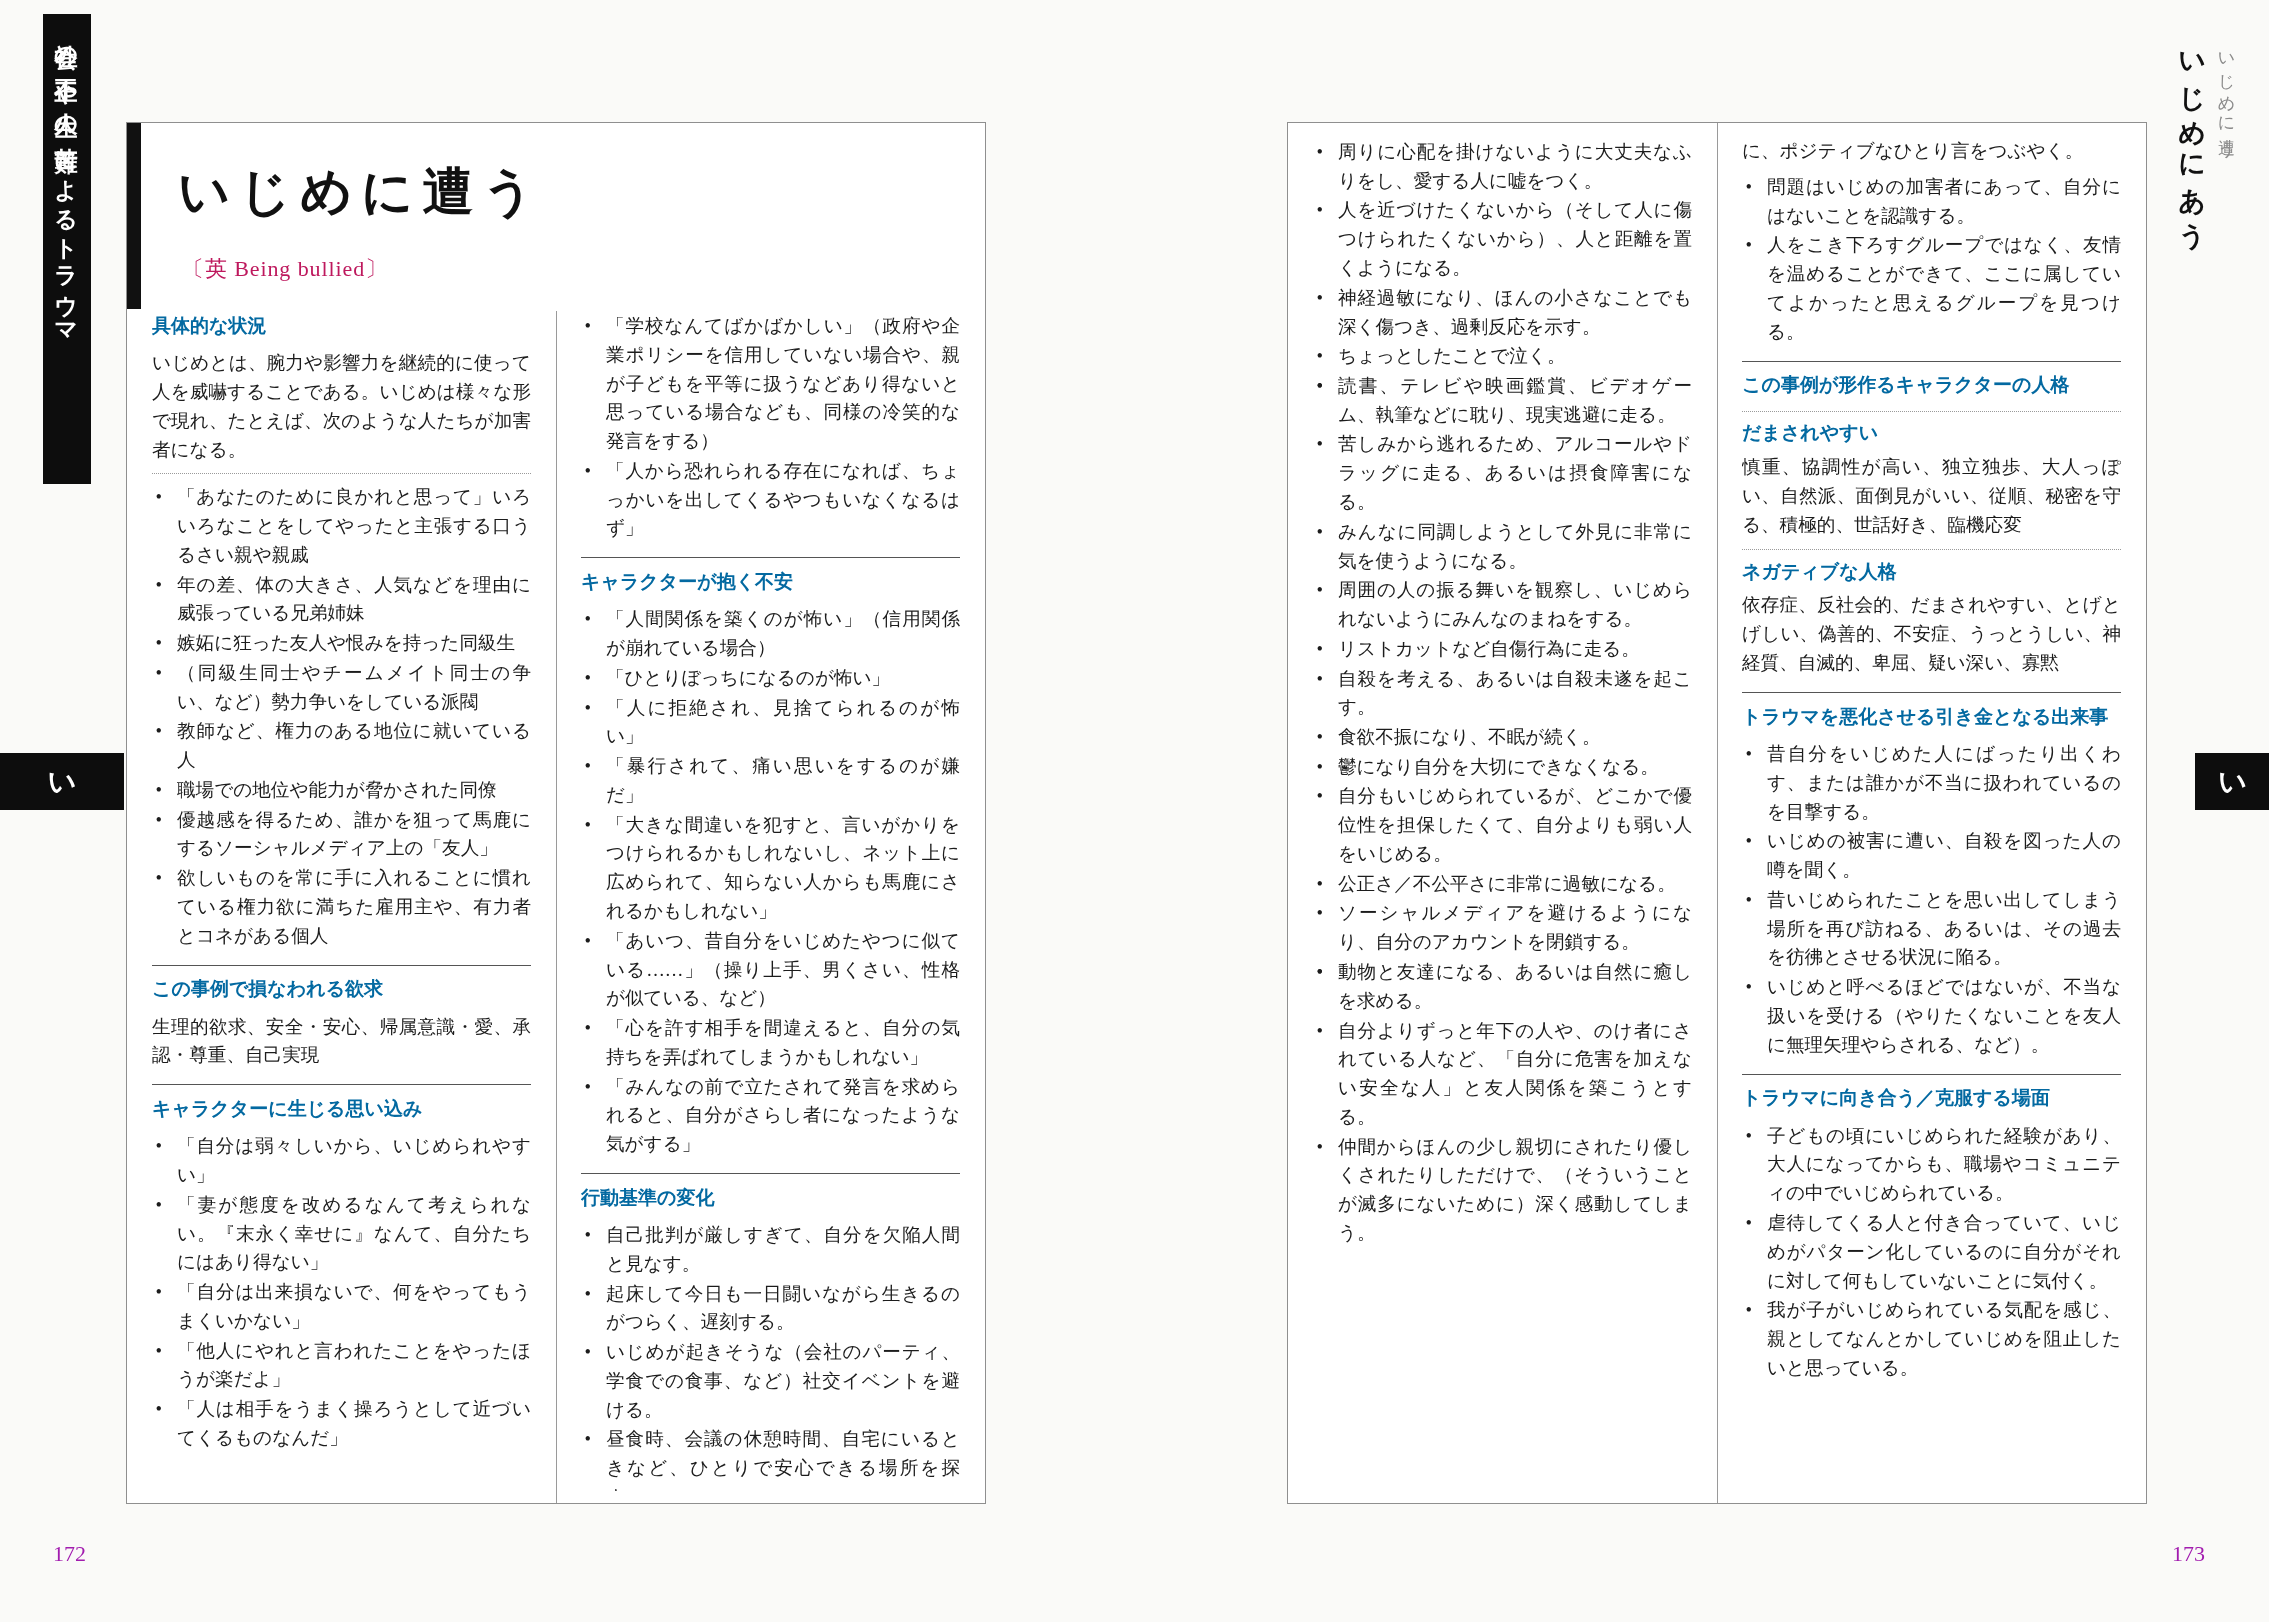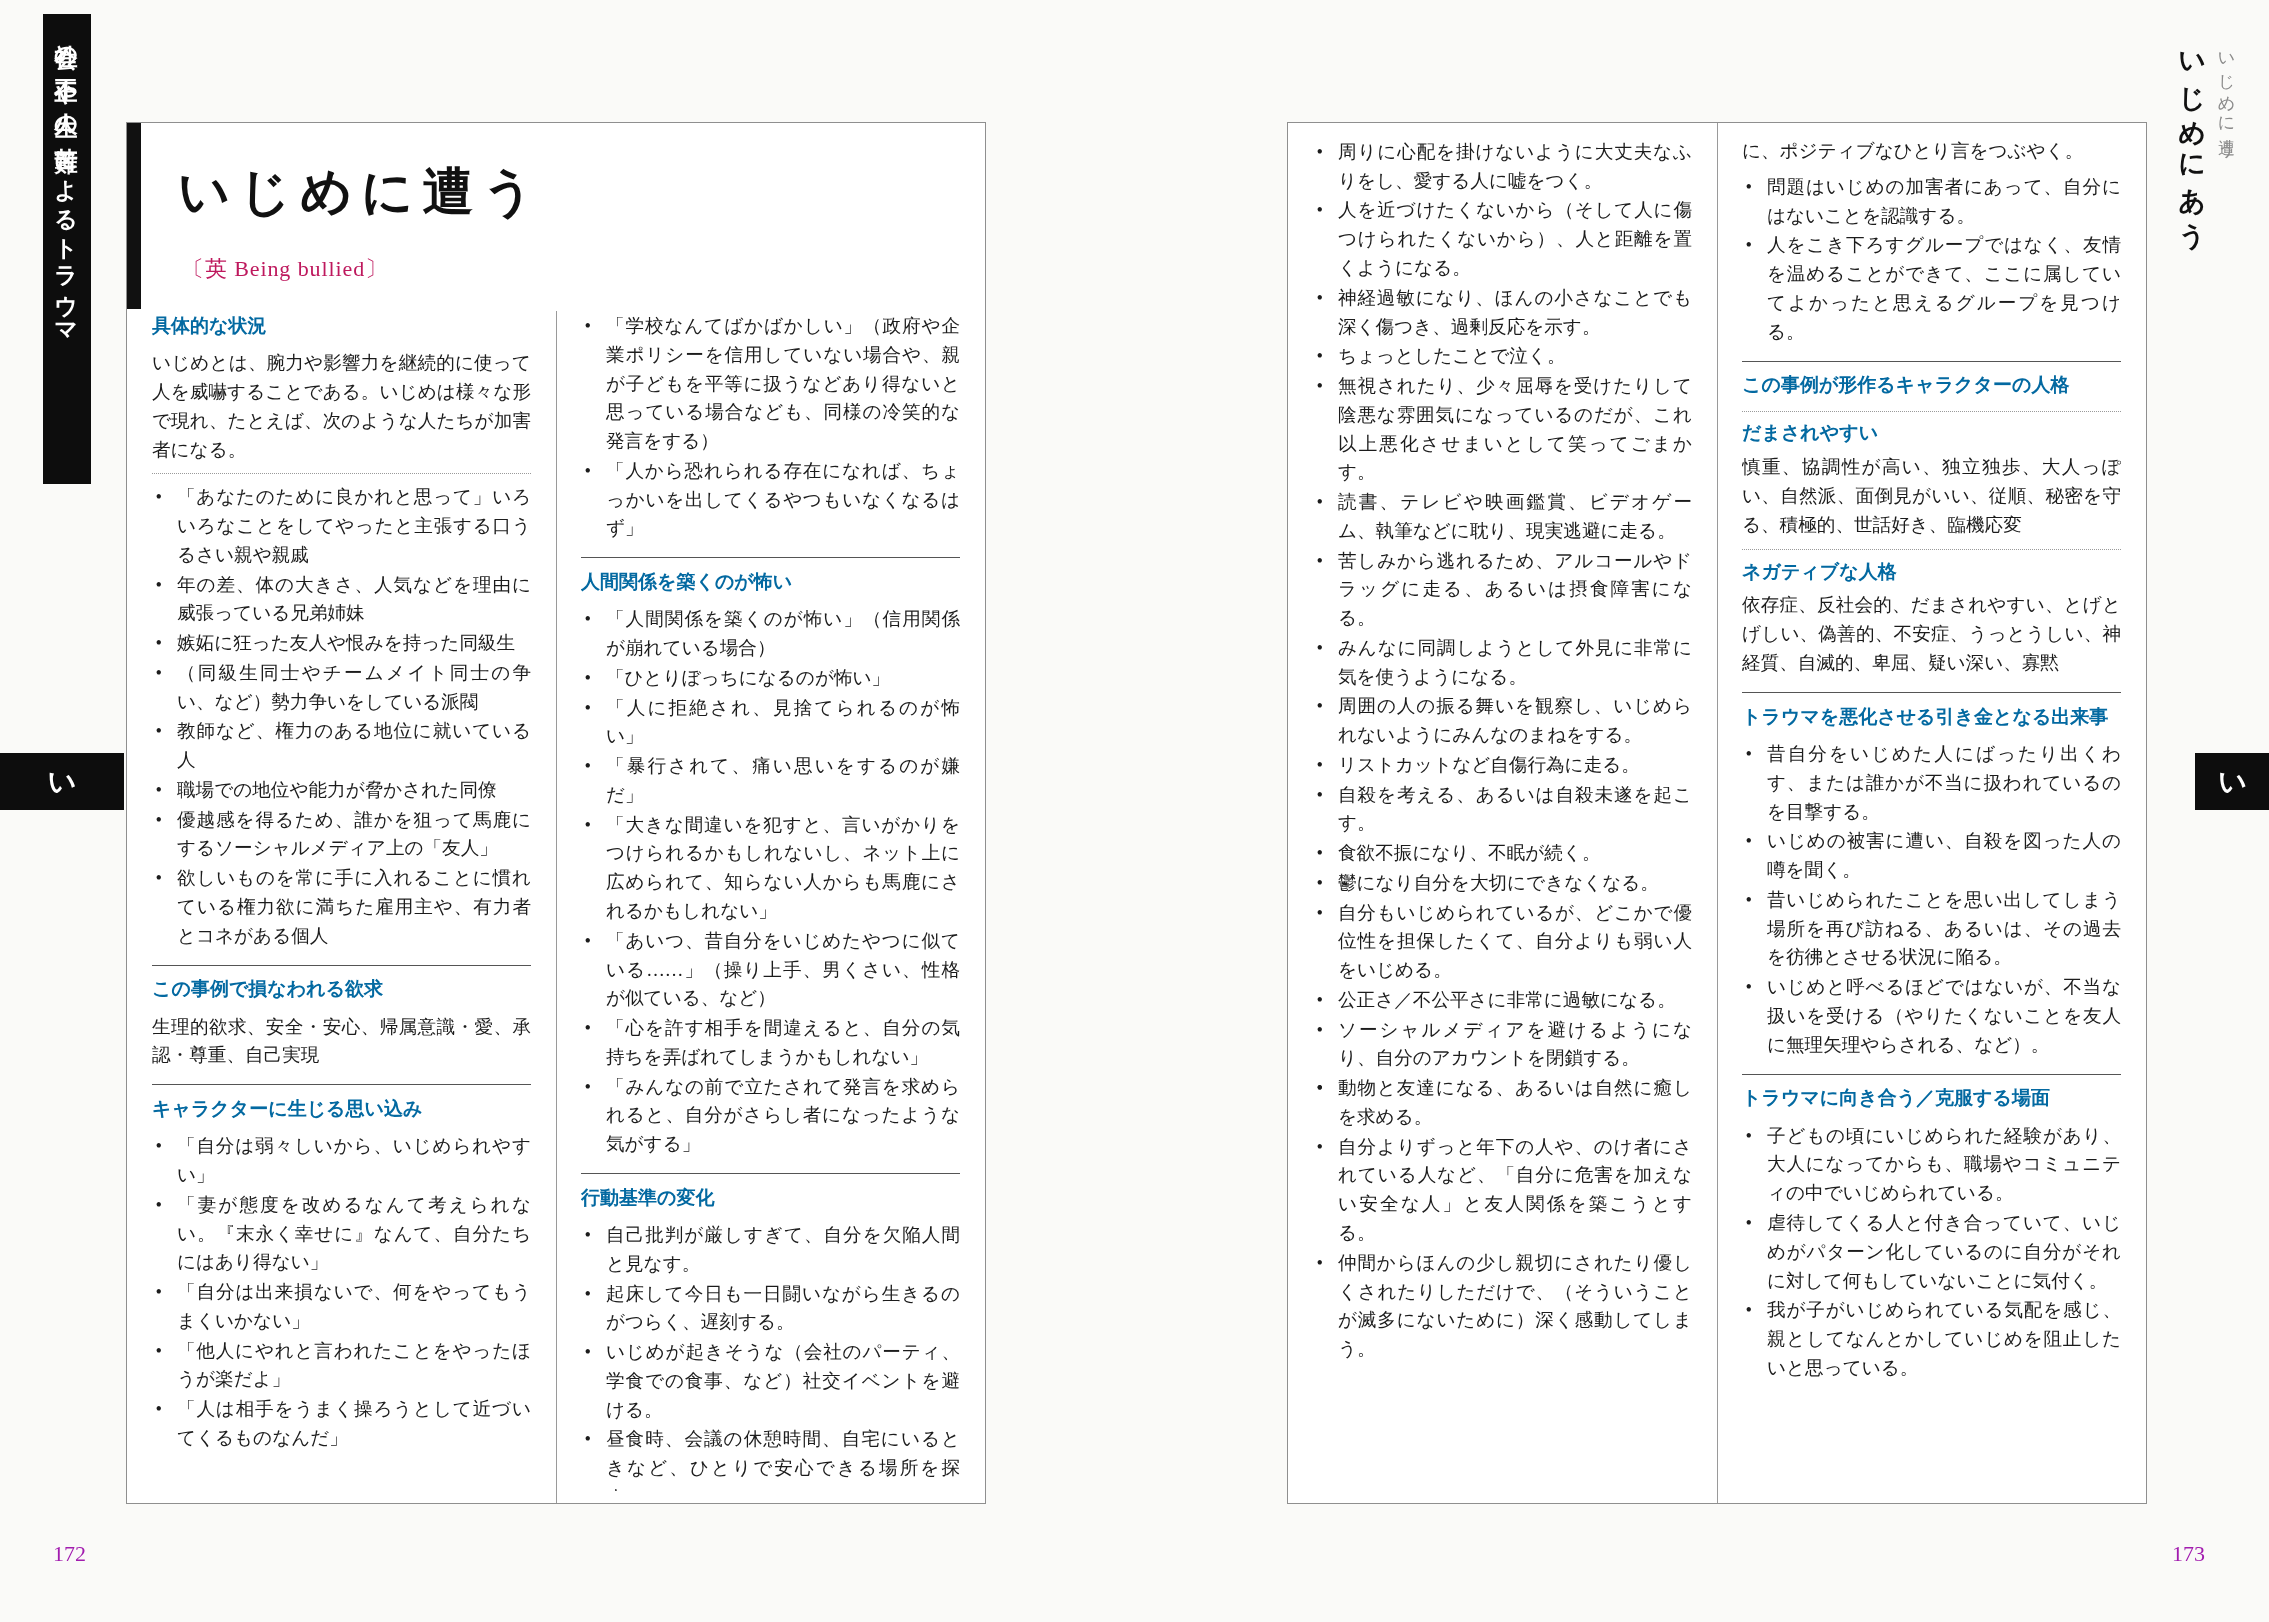--- a/index.html
+++ b/index.html
@@ -125,21 +125,21 @@
         <div class="bullet"><span class="dot">•</span><span>「自分は弱々しいから、いじめられやすい」</span></div>
         <div class="bullet"><span class="dot">•</span><span>「妻が態度を改めるなんて考えられない。『末永く幸せに』なんて、自分たちにはあり得ない」</span></div>
         <div class="bullet"><span class="dot">•</span><span>「自分は出来損ないで、何をやってもうまくいかない」</span></div>
         <div class="bullet"><span class="dot">•</span><span>「他人にやれと言われたことをやったほうが楽だよ」</span></div>
         <div class="bullet"><span class="dot">•</span><span>「人は相手をうまく操ろうとして近づいてくるものなんだ」</span></div>
       </div>
     <div class="col col-b">
         <div class="bullet"><span class="dot">•</span><span>「学校なんてばかばかしい」（政府や企業ポリシーを信用していない場合や、親が子どもを平等に扱うなどあり得ないと思っている場合なども、同様の冷笑的な発言をする）</span></div>
         <div class="bullet"><span class="dot">•</span><span>「人から恐れられる存在になれば、ちょっかいを出してくるやつもいなくなるはず」</span></div>
         <div class="sep-solid"></div>
-        <div class="heading">人間関係を築くのが怖い</div>
+        <div class="heading">キャラクターが抱く不安</div>
         <div class="bullet"><span class="dot">•</span><span>「人間関係を築くのが怖い」（信用関係が崩れている場合）</span></div>
         <div class="bullet"><span class="dot">•</span><span>「ひとりぼっちになるのが怖い」</span></div>
         <div class="bullet"><span class="dot">•</span><span>「人に拒絶され、見捨てられるのが怖い」</span></div>
         <div class="bullet"><span class="dot">•</span><span>「暴行されて、痛い思いをするのが嫌だ」</span></div>
         <div class="bullet"><span class="dot">•</span><span>「大きな間違いを犯すと、言いがかりをつけられるかもしれないし、ネット上に広められて、知らない人からも馬鹿にされるかもしれない」</span></div>
         <div class="bullet"><span class="dot">•</span><span>「あいつ、昔自分をいじめたやつに似ている……」（操り上手、男くさい、性格が似ている、など）</span></div>
         <div class="bullet"><span class="dot">•</span><span>「心を許す相手を間違えると、自分の気持ちを弄ばれてしまうかもしれない」</span></div>
         <div class="bullet"><span class="dot">•</span><span>「みんなの前で立たされて発言を求められると、自分がさらし者になったような気がする」</span></div>
         <div class="sep-solid"></div>
         <div class="heading">行動基準の変化</div>
@@ -150,21 +150,21 @@
       </div>
   </div>
 
   <div class="page page-right">
     <div class="col-divider"></div>
     <div class="col col-a">
         <div class="bullet"><span class="dot">•</span><span>周りに心配を掛けないように大丈夫なふりをし、愛する人に嘘をつく。</span></div>
         <div class="bullet"><span class="dot">•</span><span>人を近づけたくないから（そして人に傷つけられたくないから）、人と距離を置くようになる。</span></div>
         <div class="bullet"><span class="dot">•</span><span>神経過敏になり、ほんの小さなことでも深く傷つき、過剰反応を示す。</span></div>
         <div class="bullet"><span class="dot">•</span><span>ちょっとしたことで泣く。</span></div>
-        <div class="bullet"><span class="dot">•</span><span>無視されたり、少々屈辱を受けたりして陰悪な雰囲気になっているのだが、これ以上悪化させまいとして笑ってごまかす。</span></div>
+        <div class="bullet"><span class="dot">•</span></div>
         <div class="bullet"><span class="dot">•</span><span>読書、テレビや映画鑑賞、ビデオゲーム、執筆などに耽り、現実逃避に走る。</span></div>
         <div class="bullet"><span class="dot">•</span><span>苦しみから逃れるため、アルコールやドラッグに走る、あるいは摂食障害になる。</span></div>
         <div class="bullet"><span class="dot">•</span><span>みんなに同調しようとして外見に非常に気を使うようになる。</span></div>
         <div class="bullet"><span class="dot">•</span><span>周囲の人の振る舞いを観察し、いじめられないようにみんなのまねをする。</span></div>
         <div class="bullet"><span class="dot">•</span><span>リストカットなど自傷行為に走る。</span></div>
         <div class="bullet"><span class="dot">•</span><span>自殺を考える、あるいは自殺未遂を起こす。</span></div>
         <div class="bullet"><span class="dot">•</span><span>食欲不振になり、不眠が続く。</span></div>
         <div class="bullet"><span class="dot">•</span><span>鬱になり自分を大切にできなくなる。</span></div>
         <div class="bullet"><span class="dot">•</span><span>自分もいじめられているが、どこかで優位性を担保したくて、自分よりも弱い人をいじめる。</span></div>
         <div class="bullet"><span class="dot">•</span><span>公正さ／不公平さに非常に過敏になる。</span></div>

